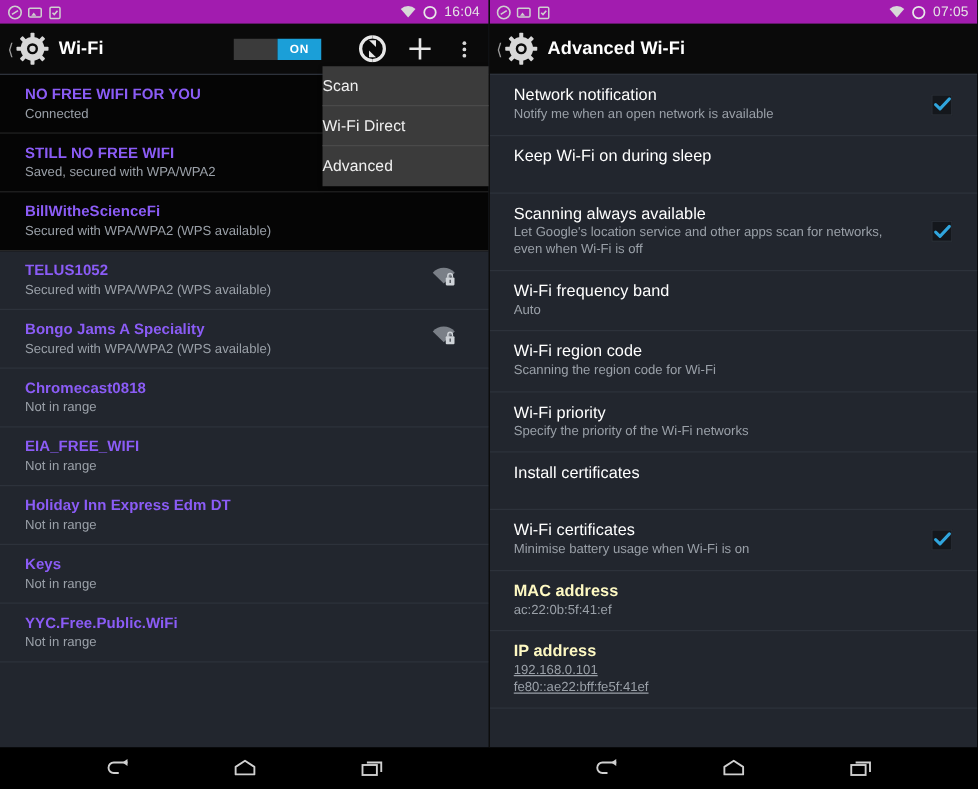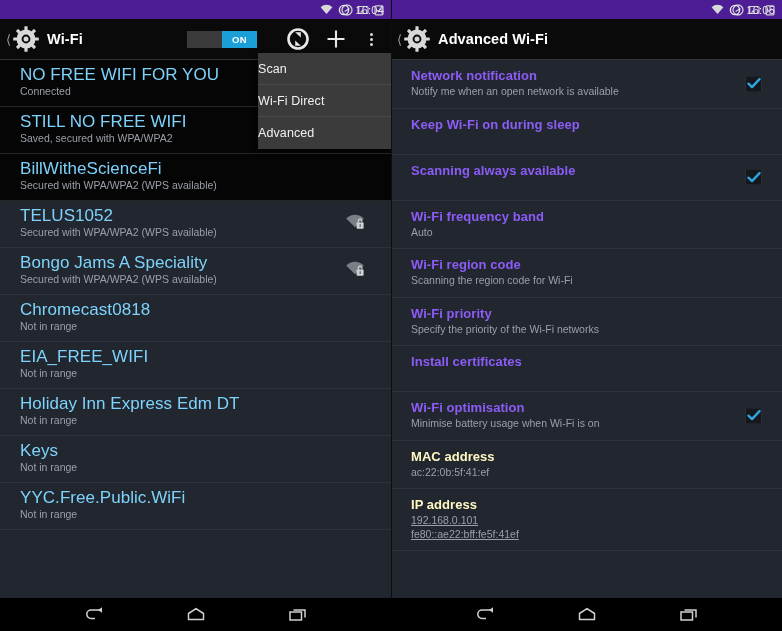--- a/index.html
+++ b/index.html
@@ -10,22 +10,22 @@
   }
   .screen { position:relative; width:782px; height:631px; background:#000; }
 
   
   .panel { position:absolute; top:0; width:391px; height:598px; background:#22262e; overflow:hidden; }
   .panel.left  { left:0; }
   .panel.right { left:391px; }
 
   
   .statusbar {
-    height:19px; background:#4c1d95; position:relative;
-    display:flex; align-items:center; padding:0 6px;justify-content:flex-end;
+    height:19px; background:#a21caf; position:relative;
+    display:flex; align-items:center; padding:0 6px;
   }
   .sb-left { display:flex; align-items:center; gap:4px; }
   .sb-right { position:absolute; right:7px; top:0; height:19px;
               display:flex; align-items:center; gap:5px; }
   .sb-clock { color:#e6e6e6; font-size:11px; letter-spacing:0.2px; }
   .sb-ico { display:block; }
 
   
   .actionbar {
     height:40px; background:#0a0a0a; display:flex; align-items:center;
@@ -45,21 +45,21 @@
   .dot { width:3px; height:3px; background:#d8d8d8; border-radius:50%; margin:2px 0; }
 
   
   .list { position:relative; }
   .row {
     position:relative; padding:7px 12px 8px 20px; min-height:46px;
     border-bottom:1px solid #2d323b;
   }
   .row:first-child { border-top:1px solid #2d323b; }
   .row.black { background:#050505; border-bottom-color:#262626; }
-  .row-title { color:#7dd3fc; font-size:17px; font-weight:normal; letter-spacing:0.05px; line-height:16px; }
+  .row-title { color:#8b5cf6; font-size:12px; font-weight:bold; letter-spacing:0.05px; line-height:16px; }
   .row-sub   { color:#9aa0a8; font-size:10.5px; line-height:14px; margin-top:1px; }
   .row-ico { position:absolute; right:26px; top:50%; transform:translateY(-50%); }
 
   
   .menu {
     position:absolute; left:258px; top:53px; width:133px;
     background:#3b3b3b; z-index:30; box-shadow:0 1px 4px rgba(0,0,0,.6);
   }
   .menu-item {
     height:32px; display:flex; align-items:center; padding-left:0;
@@ -67,21 +67,21 @@
     letter-spacing:0.1px;
   }
   .menu-item:last-child { border-bottom:none; }
 
   
   .srow {
     position:relative; padding:8px 60px 9px 20px; min-height:46px;
     border-bottom:1px solid #2d323b;
   }
   .srow:first-child { border-top:1px solid #2d323b; }
-  .srow-title { color:#8b5cf6; font-size:13px; font-weight:bold; line-height:16px; letter-spacing:0.05px; }
+  .srow-title { color:#ffffff; font-size:13px; font-weight:normal; line-height:16px; letter-spacing:0.05px; }
   .srow-sub   { color:#9aa0a8; font-size:10.5px; line-height:13.5px; margin-top:1px; }
   .srow-title.dim { color:#fef9c3; font-weight:bold; }
   .chk {
     position:absolute; right:20px; top:50%; transform:translateY(-50%);
     width:17px; height:17px; background:#14171c; border:1px solid #2a2f37;
     display:flex; align-items:center; justify-content:center;
   }
 
   
   .navbar { position:absolute; left:0; bottom:0; width:782px; height:33px; background:#000; }
@@ -256,21 +256,21 @@
           <path d="M4 6.2 L5.4 7.6 L8 4.6" fill="none" stroke="#cfcfcf" stroke-width="1.3"></path>
         </svg>
       </div>
       <div class="sb-right">
         <svg width="13" height="11" viewBox="0 0 13 11">
           <path d="M6.5 10 L0.6 3.2 A8.6 8.6 0 0 1 12.4 3.2 Z" fill="#d8d8d8"></path>
         </svg>
         <svg width="12" height="12" viewBox="0 0 12 12">
           <circle cx="6" cy="6" r="4.6" fill="none" stroke="#e8e8e8" stroke-width="1.4"></circle>
         </svg>
-        <span class="sb-clock">16:05</span>
+        <span class="sb-clock">07:05</span>
       </div>
     </div>
 
     <div class="actionbar">
       <span class="back-chevron">⟨</span>
       <div class="gear-wrap">
         <svg width="28" height="28" viewBox="0 0 28 28">
           <g fill="#d8d8d8">
             <circle cx="14" cy="14" r="9.5"></circle>
             <g>
@@ -299,20 +299,21 @@
             <svg width="14" height="12" viewBox="0 0 14 12">
               <path d="M1.5 6.2 L5 9.6 L12.5 1.6" fill="none" stroke="#30a5dd" stroke-width="2.4" stroke-linecap="round" stroke-linejoin="round"></path>
             </svg>
           </div>
         </div>
         <div class="srow">
           <div class="srow-title">Keep Wi-Fi on during sleep</div>
         </div>
         <div class="srow">
           <div class="srow-title">Scanning always available</div>
+          <div class="srow-sub" style="white-space: pre-line;">Let Google's location service and other apps scan for networks, even when Wi-Fi is off</div>
           <div class="chk">
             <svg width="14" height="12" viewBox="0 0 14 12">
               <path d="M1.5 6.2 L5 9.6 L12.5 1.6" fill="none" stroke="#30a5dd" stroke-width="2.4" stroke-linecap="round" stroke-linejoin="round"></path>
             </svg>
           </div>
         </div>
         <div class="srow">
           <div class="srow-title">Wi-Fi frequency band</div>
           <div class="srow-sub" style="white-space: pre-line;">Auto</div>
         </div>
@@ -321,21 +322,21 @@
           <div class="srow-sub" style="white-space: pre-line;">Scanning the region code for Wi-Fi</div>
         </div>
         <div class="srow">
           <div class="srow-title">Wi-Fi priority</div>
           <div class="srow-sub" style="white-space: pre-line;">Specify the priority of the Wi-Fi networks</div>
         </div>
         <div class="srow">
           <div class="srow-title">Install certificates</div>
         </div>
         <div class="srow">
-          <div class="srow-title">Wi-Fi optimisation</div>
+          <div class="srow-title">Wi-Fi certificates</div>
           <div class="srow-sub" style="white-space: pre-line;">Minimise battery usage when Wi-Fi is on</div>
           <div class="chk">
             <svg width="14" height="12" viewBox="0 0 14 12">
               <path d="M1.5 6.2 L5 9.6 L12.5 1.6" fill="none" stroke="#30a5dd" stroke-width="2.4" stroke-linecap="round" stroke-linejoin="round"></path>
             </svg>
           </div>
         </div>
         <div class="srow">
           <div class="srow-title dim">MAC address</div>
           <div class="srow-sub" style="white-space: pre-line;">ac:22:0b:5f:41:ef</div>

